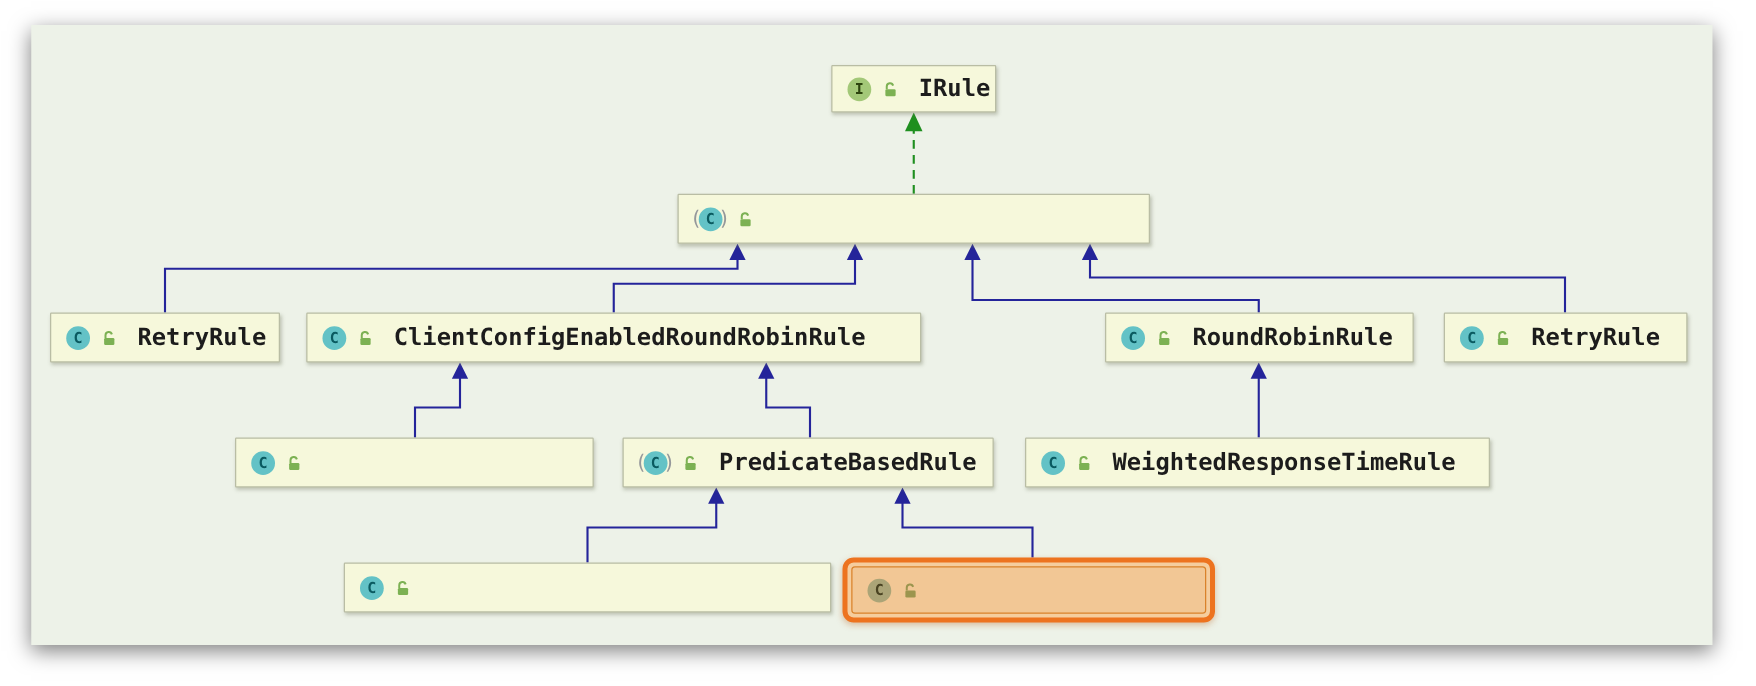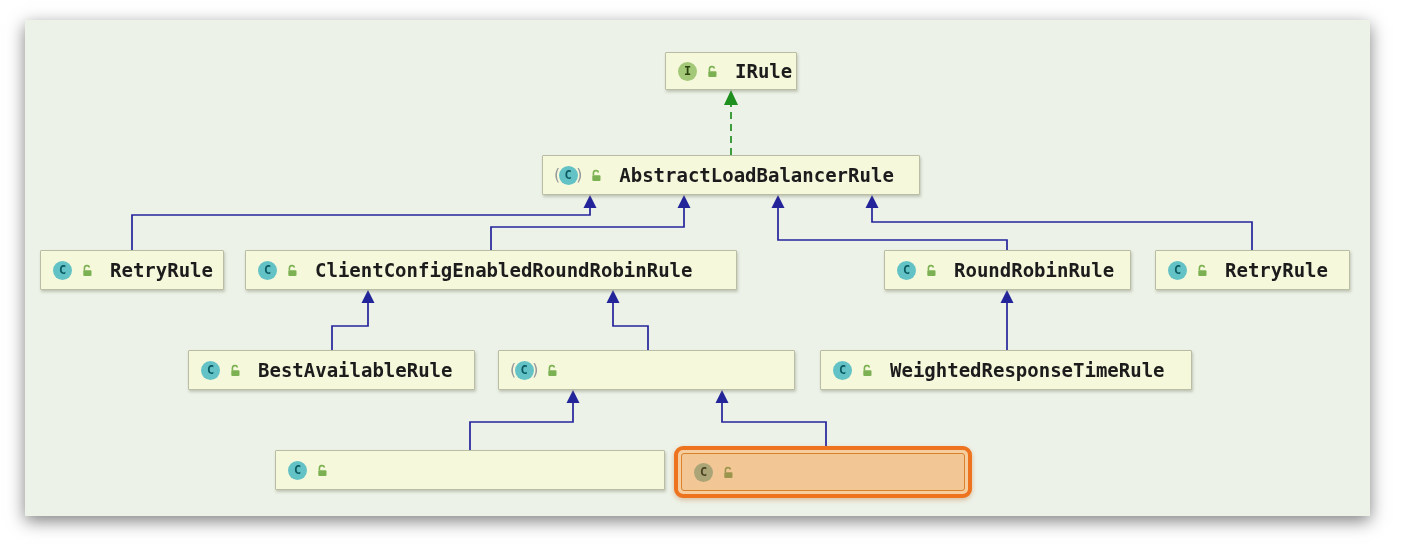--- a/index.html
+++ b/index.html
@@ -110,21 +110,20 @@
         <span class="paren">(</span>
         <span class="circle class">C</span>
         <span class="paren">)</span>
       </span>
       <span class="lock-icon">
         <svg width="13" height="13" viewBox="0 0 13 13">
           <path d="M3.4 6.4 V4.2 a2.6 2.6 0 0 1 5.1 -0.7" fill="none" stroke="currentColor" stroke-width="1.6"></path>
           <rect x="2.3" y="6.3" width="8.2" height="5.7" rx="1.1" fill="currentColor"></rect>
         </svg>
       </span>
-      <span class="label">AbstractLoadBalancerRule</span>
     </div>
     <div class="node" style="left: 40px; top: 250px; width: 184px; height: 40px;">
       <span class="type-icon">
         <span class="circle class">C</span>
       </span>
       <span class="lock-icon">
         <svg width="13" height="13" viewBox="0 0 13 13">
           <path d="M3.4 6.4 V4.2 a2.6 2.6 0 0 1 5.1 -0.7" fill="none" stroke="currentColor" stroke-width="1.6"></path>
           <rect x="2.3" y="6.3" width="8.2" height="5.7" rx="1.1" fill="currentColor"></rect>
         </svg>
@@ -170,34 +169,34 @@
     <div class="node" style="left: 188px; top: 350px; width: 287px; height: 40px;">
       <span class="type-icon">
         <span class="circle class">C</span>
       </span>
       <span class="lock-icon">
         <svg width="13" height="13" viewBox="0 0 13 13">
           <path d="M3.4 6.4 V4.2 a2.6 2.6 0 0 1 5.1 -0.7" fill="none" stroke="currentColor" stroke-width="1.6"></path>
           <rect x="2.3" y="6.3" width="8.2" height="5.7" rx="1.1" fill="currentColor"></rect>
         </svg>
       </span>
-      <span class="label">BestAvailableRule</span>
     </div>
     <div class="node" style="left: 498px; top: 350px; width: 297px; height: 40px;">
       <span class="type-icon">
         <span class="paren">(</span>
         <span class="circle class">C</span>
         <span class="paren">)</span>
       </span>
       <span class="lock-icon">
         <svg width="13" height="13" viewBox="0 0 13 13">
           <path d="M3.4 6.4 V4.2 a2.6 2.6 0 0 1 5.1 -0.7" fill="none" stroke="currentColor" stroke-width="1.6"></path>
           <rect x="2.3" y="6.3" width="8.2" height="5.7" rx="1.1" fill="currentColor"></rect>
         </svg>
       </span>
+      <span class="label">PredicateBasedRule</span>
     </div>
     <div class="node" style="left: 820px; top: 350px; width: 372px; height: 40px;">
       <span class="type-icon">
         <span class="circle class">C</span>
       </span>
       <span class="lock-icon">
         <svg width="13" height="13" viewBox="0 0 13 13">
           <path d="M3.4 6.4 V4.2 a2.6 2.6 0 0 1 5.1 -0.7" fill="none" stroke="currentColor" stroke-width="1.6"></path>
           <rect x="2.3" y="6.3" width="8.2" height="5.7" rx="1.1" fill="currentColor"></rect>
         </svg>

